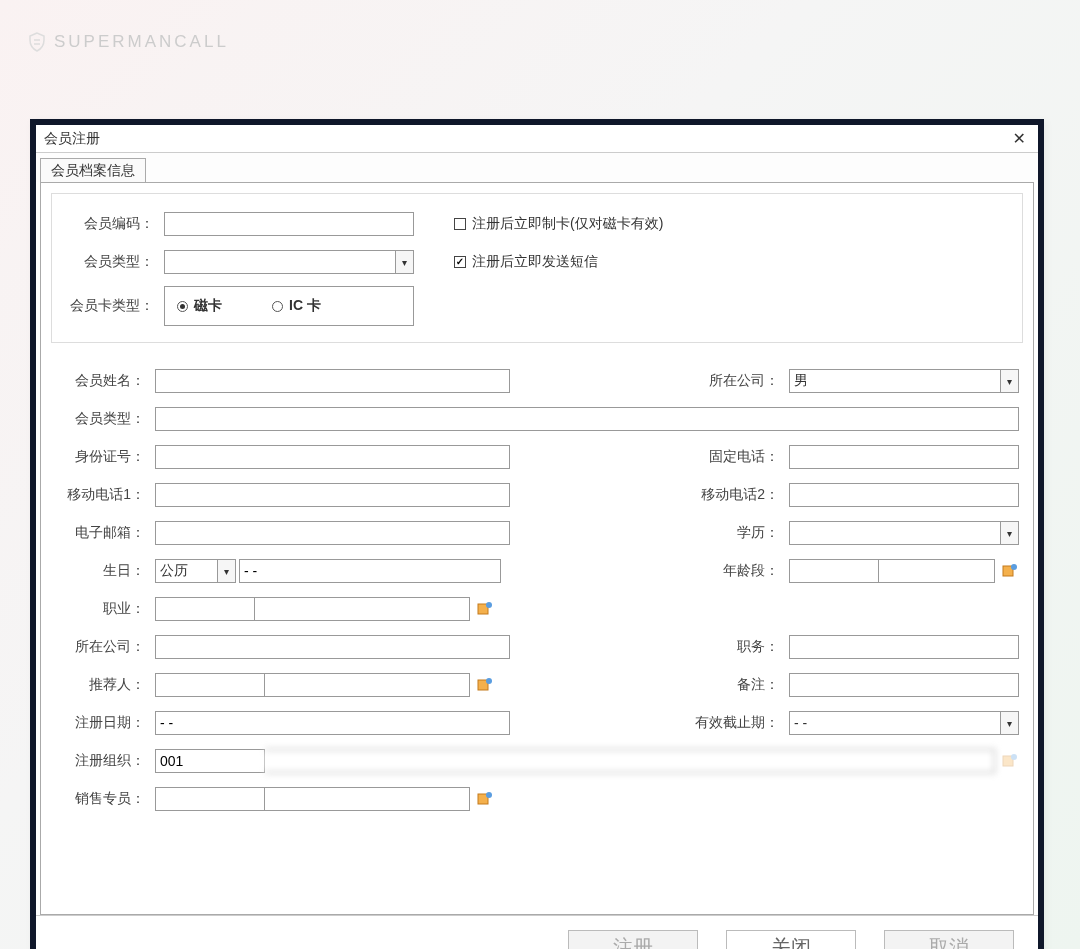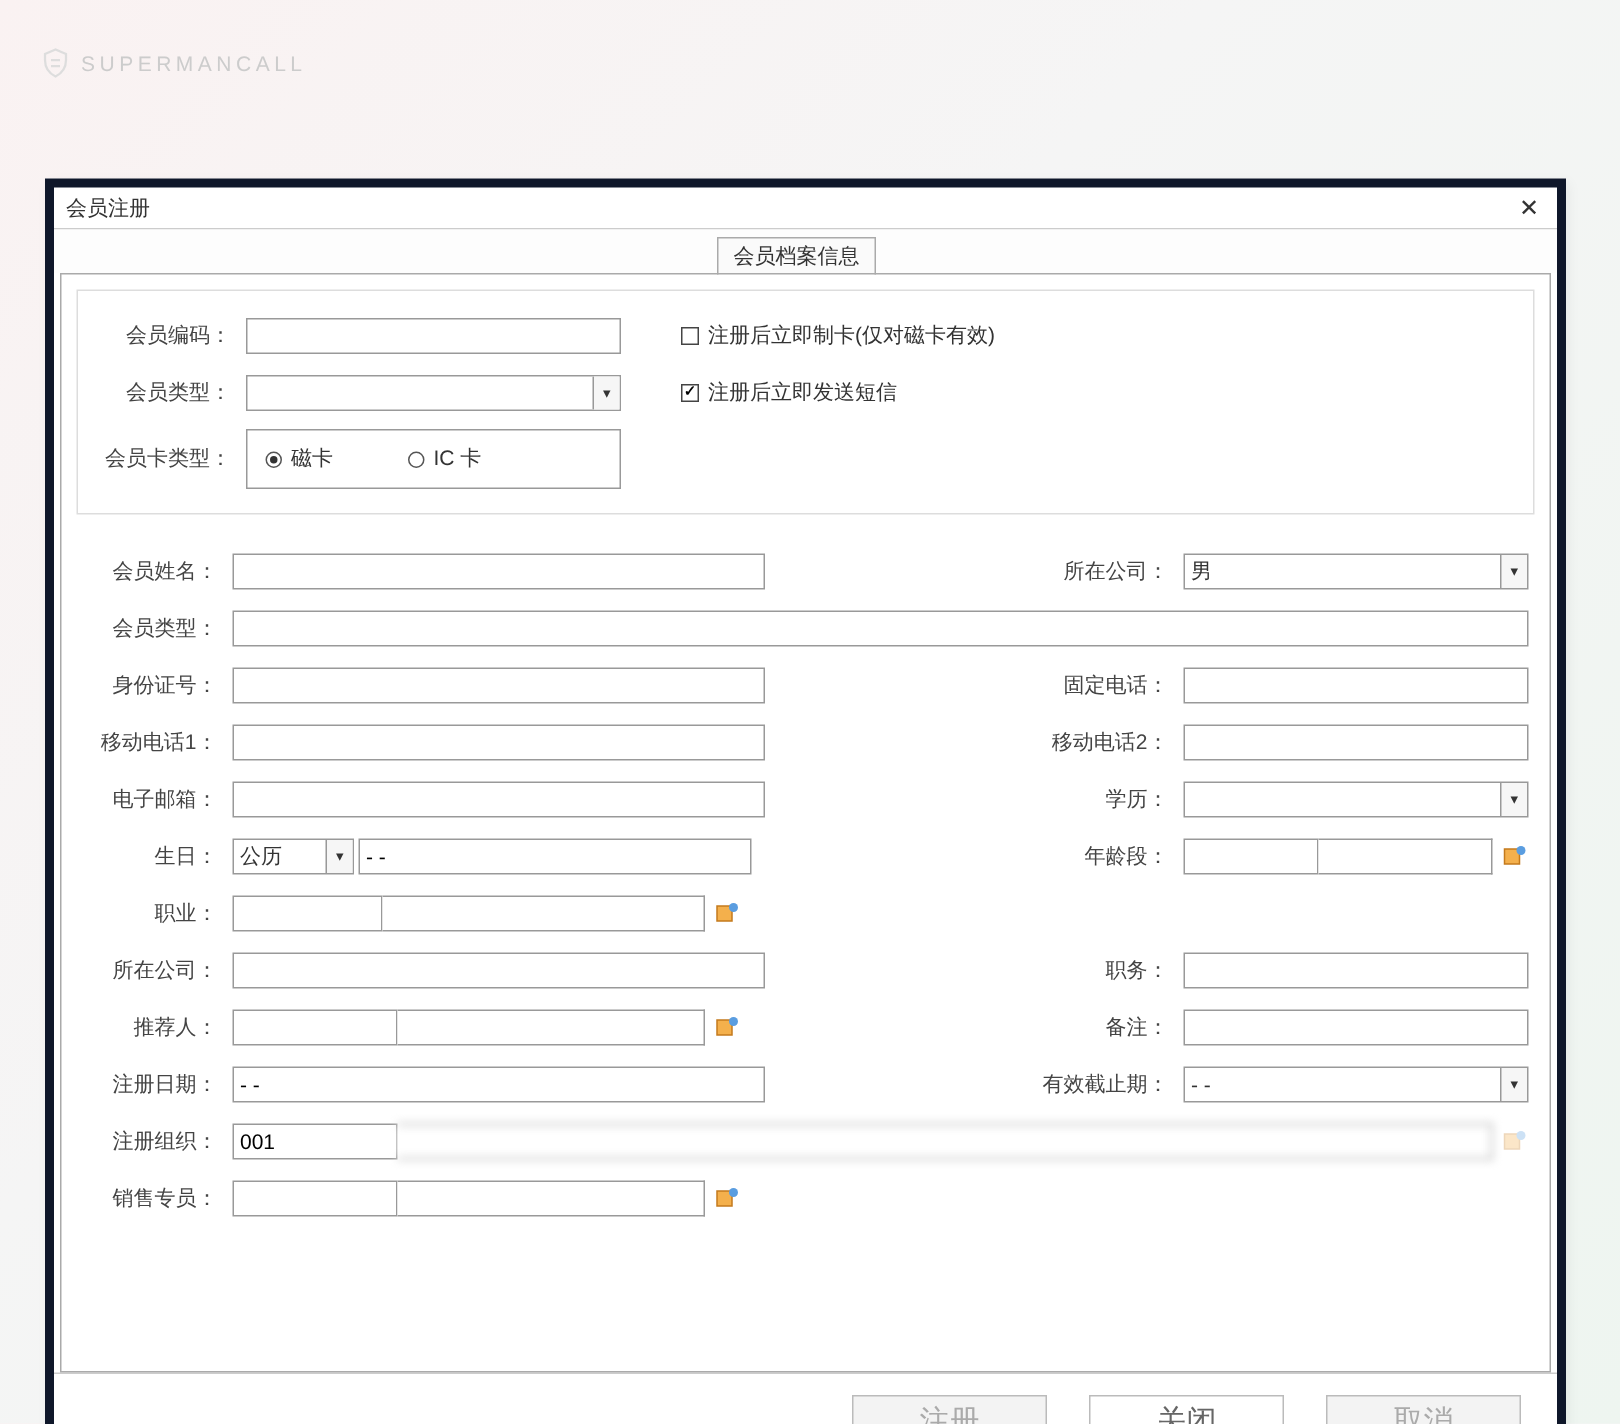--- a/index.html
+++ b/index.html
@@ -12,21 +12,21 @@
       color: #333;
       overflow: hidden;
     }
     .brand {
       display: flex;
       align-items: center;
       padding: 32px 28px 16px 28px;
       color: #ccc;
       font-weight: 300;
       letter-spacing: 3px;
-      font-size: 14px;
+      font-size: 17px;
     }
     .brand svg { margin-right: 8px; }
     .dialog {
       position: absolute;
       left: 30px;
       top: 75px;
       width: 1014px;
       height: 842px;
       background: #fff;
       border: 6px solid #0f172a;
@@ -41,21 +41,20 @@
       justify-content: space-between;
       align-items: center;
       padding: 0 8px;
       font-size: 14px;
     }
     .close-icon { cursor: pointer; font-size: 16px; color: #333; padding: 0 4px; }
     .tab-strip {
       display: flex;
       padding: 4px 16px 0 4px;
       background: #fdfdfd;
-      justify-content: center;
     }
     .tab {
       border: 1px solid #aaa;
       border-bottom: none;
       padding: 3px 10px;
       background: #fafafa;
       font-size: 14px;
       position: relative;
       top: 1px;
     }
@@ -88,20 +87,21 @@
       font-size: 14px;
       background: #fff;
     }
     .radio-wrap {
       border: 1px solid #999;
       height: 40px;
       display: flex;
       align-items: center;
       padding: 15px 12px;
       gap: 50px;
+      font-weight: bold;
     }
     .radio-item { display: flex; align-items: center; gap: 6px; }
     .radio-dot {
       width: 11px; height: 11px; border: 1px solid #555; border-radius: 50%;
       display: inline-flex; align-items: center; justify-content: center;
     }
     .radio-dot.checked::after {
       content: ""; width: 5px; height: 5px; background: #333; border-radius: 50%;
     }
     .checkbox {

